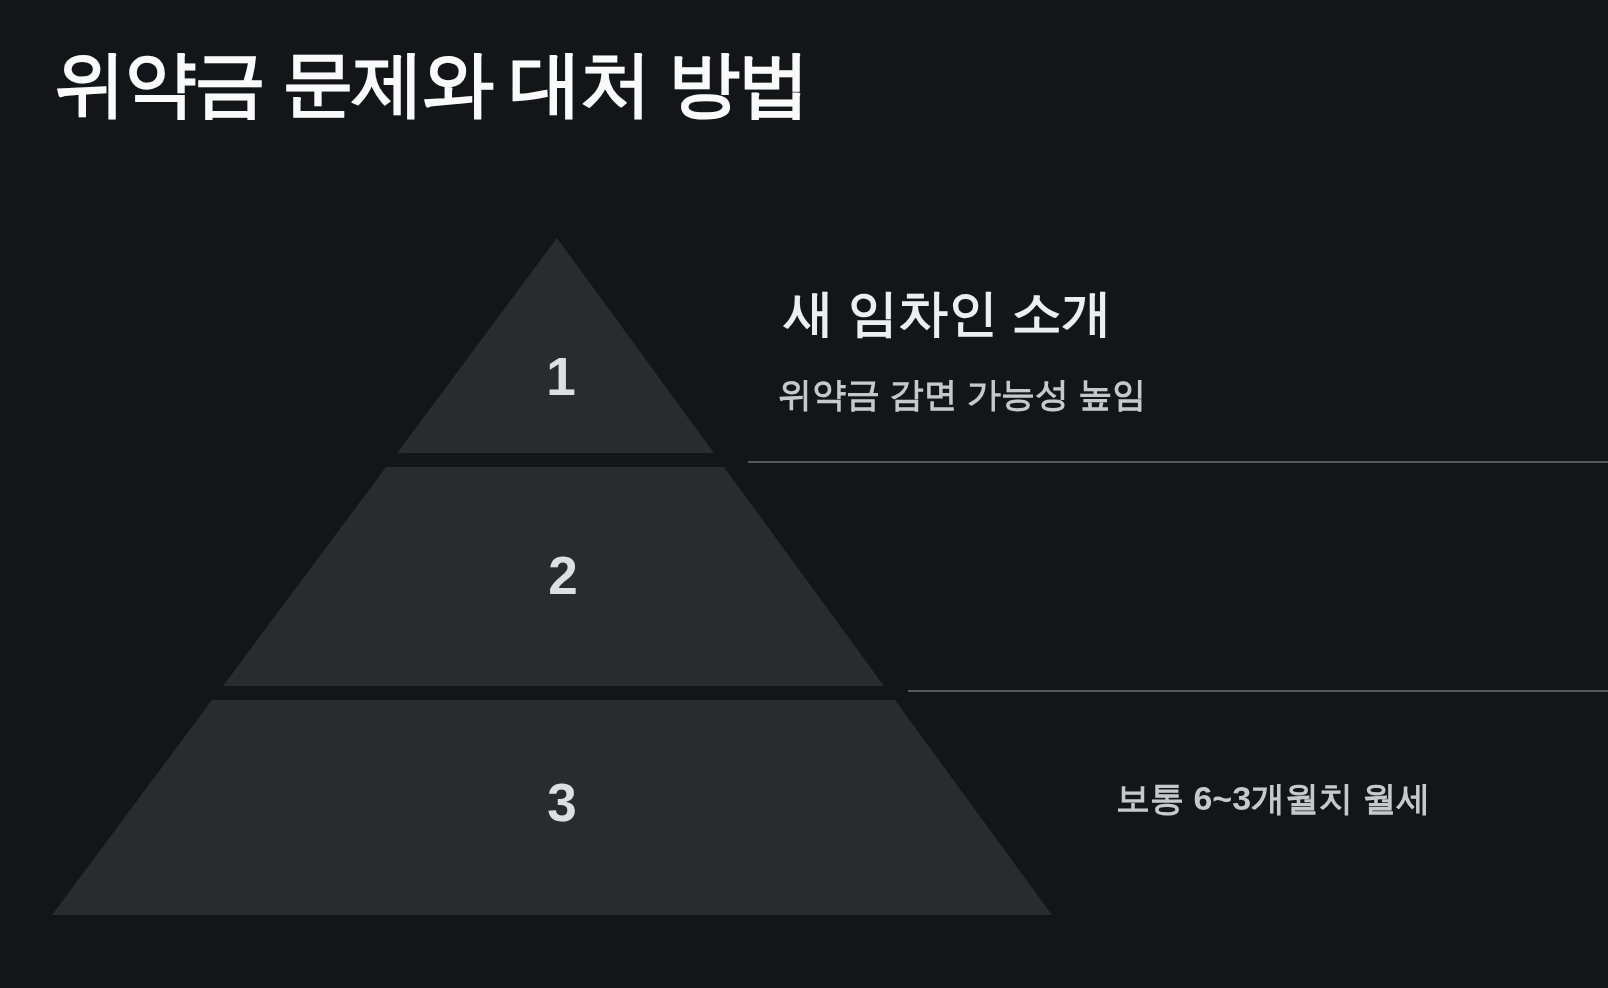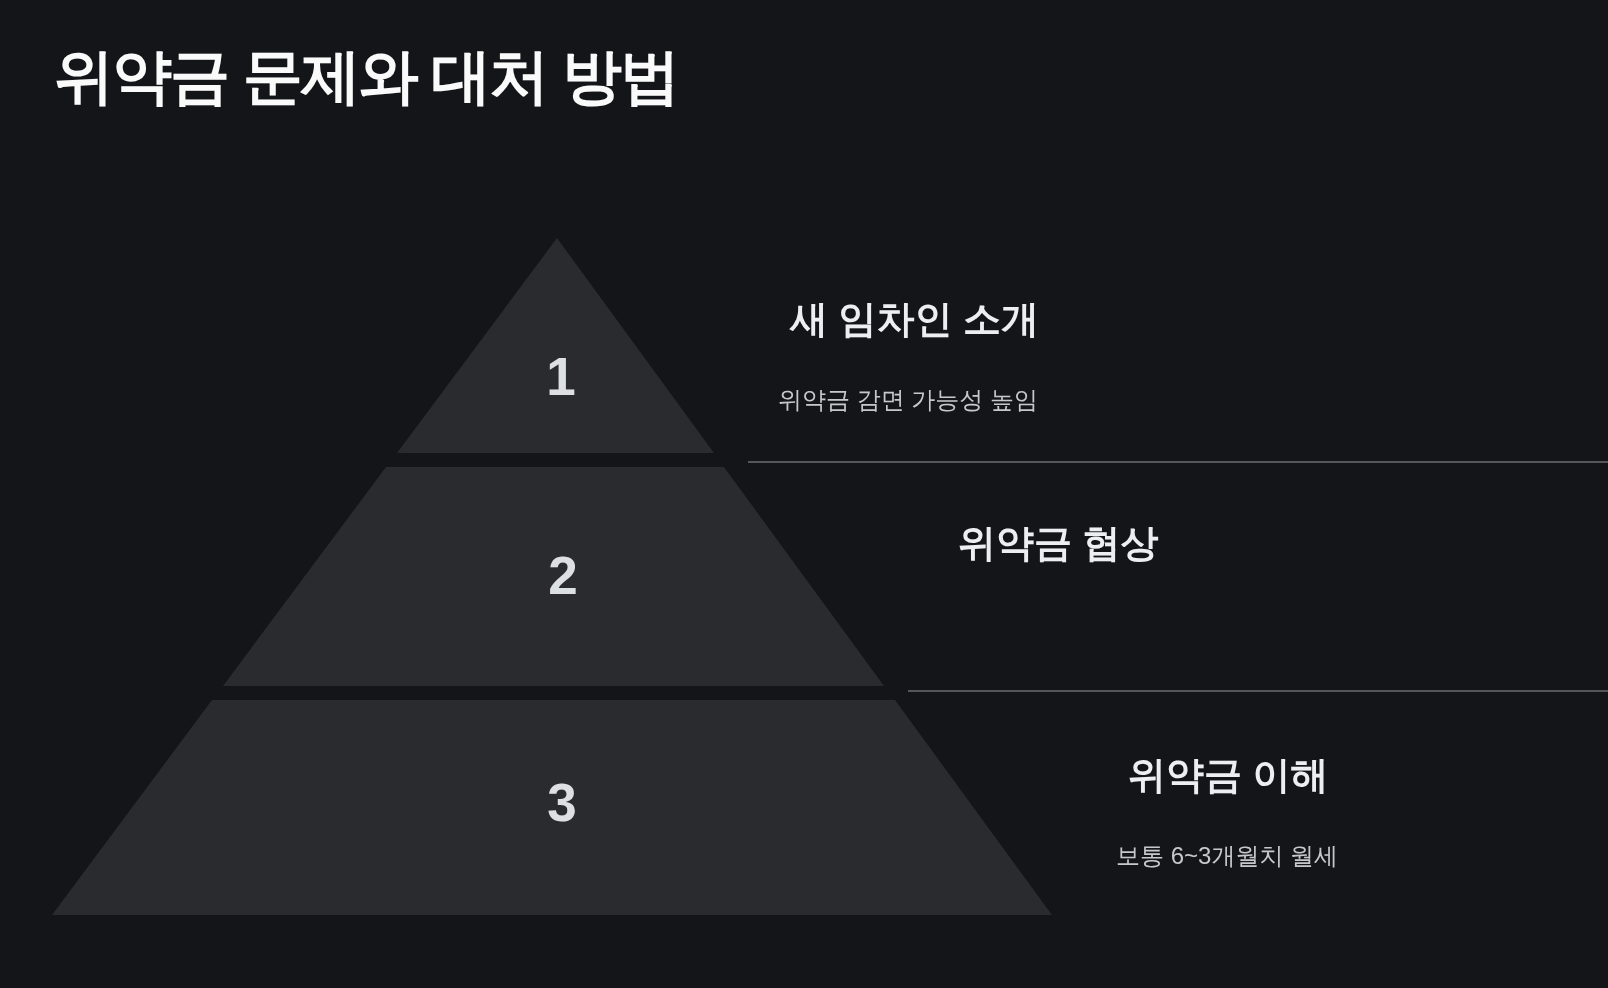--- a/index.html
+++ b/index.html
@@ -13,21 +13,21 @@
     height: 988px;
     overflow: hidden;
     background: var(--background, #141519);
     font-family: "Liberation Sans", sans-serif;
   }
   .title {
     position: absolute;
     left: 54px;
     top: 42px;
     margin: 0;
-    font-size: 60px;
+    font-size: 72px;
     font-weight: 800;
     letter-spacing: -2px;
     line-height: 1.15;
     color: var(--title, #fafafa);
     white-space: nowrap;
   }
   .pyramid-svg {
     position: absolute;
     left: 0;
     top: 0;
@@ -52,30 +52,30 @@
     height: 2px;
     background: var(--divider, #54565a);
   }
   .divider-1 { left: 748px; top: 461px; width: 860px; }
   .divider-2 { left: 908px; top: 690px; width: 700px; }
   .level-text {
     position: absolute;
     white-space: nowrap;
   }
   .level-text h2 {
-    margin: 12px;
-    font-size: 38px;
+    margin: 6px;
+    font-size: 50px;
     font-weight: 700;
     line-height: 46px;
     color: var(--heading, #eceef0);
   }
   .level-text p {
     margin: 38px 0 0 0;
-    font-size: 24px;
-    font-weight: 400;
+    font-size: 34px;
+    font-weight: 700;
     line-height: 40px;
     color: var(--description, #c6c8cc);
   }
   .level-text-1 { left: 778px;  top: 284px; }
   .level-text-2 { left: 946px;  top: 508px; }
   .level-text-3 { left: 1116px; top: 740px; }
 </style>
 </head>
 <body>
 
@@ -94,23 +94,21 @@
   <div class="level-number num-3">3</div>
 
   <div class="level-text level-text-1">
     <h2>새 임차인 소개</h2>
     <p>위약금 감면 가능성 높임</p>
   </div>
 
   <div class="divider divider-1"></div>
 
   <div class="level-text level-text-2">
-    <h2>위약금 협상</h2>
   </div>
 
   <div class="divider divider-2"></div>
 
   <div class="level-text level-text-3">
-    <h2>위약금 이해</h2>
     <p>보통 6~3개월치 월세</p>
   </div>
 
 </div>
 
 </body></html>

